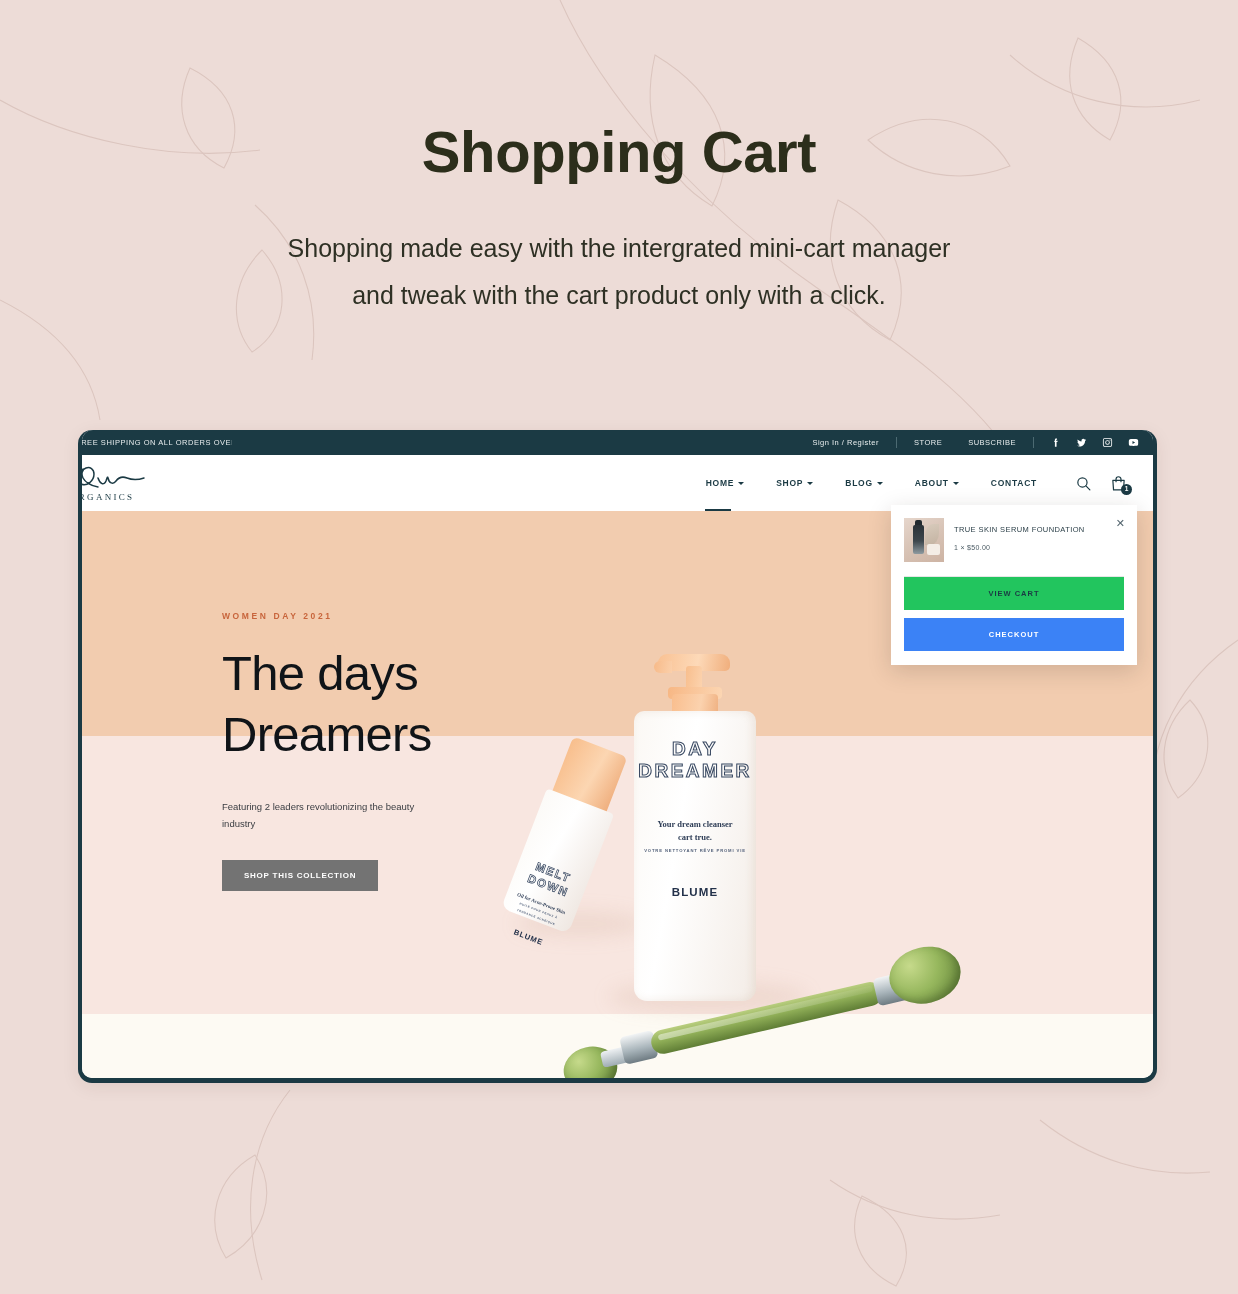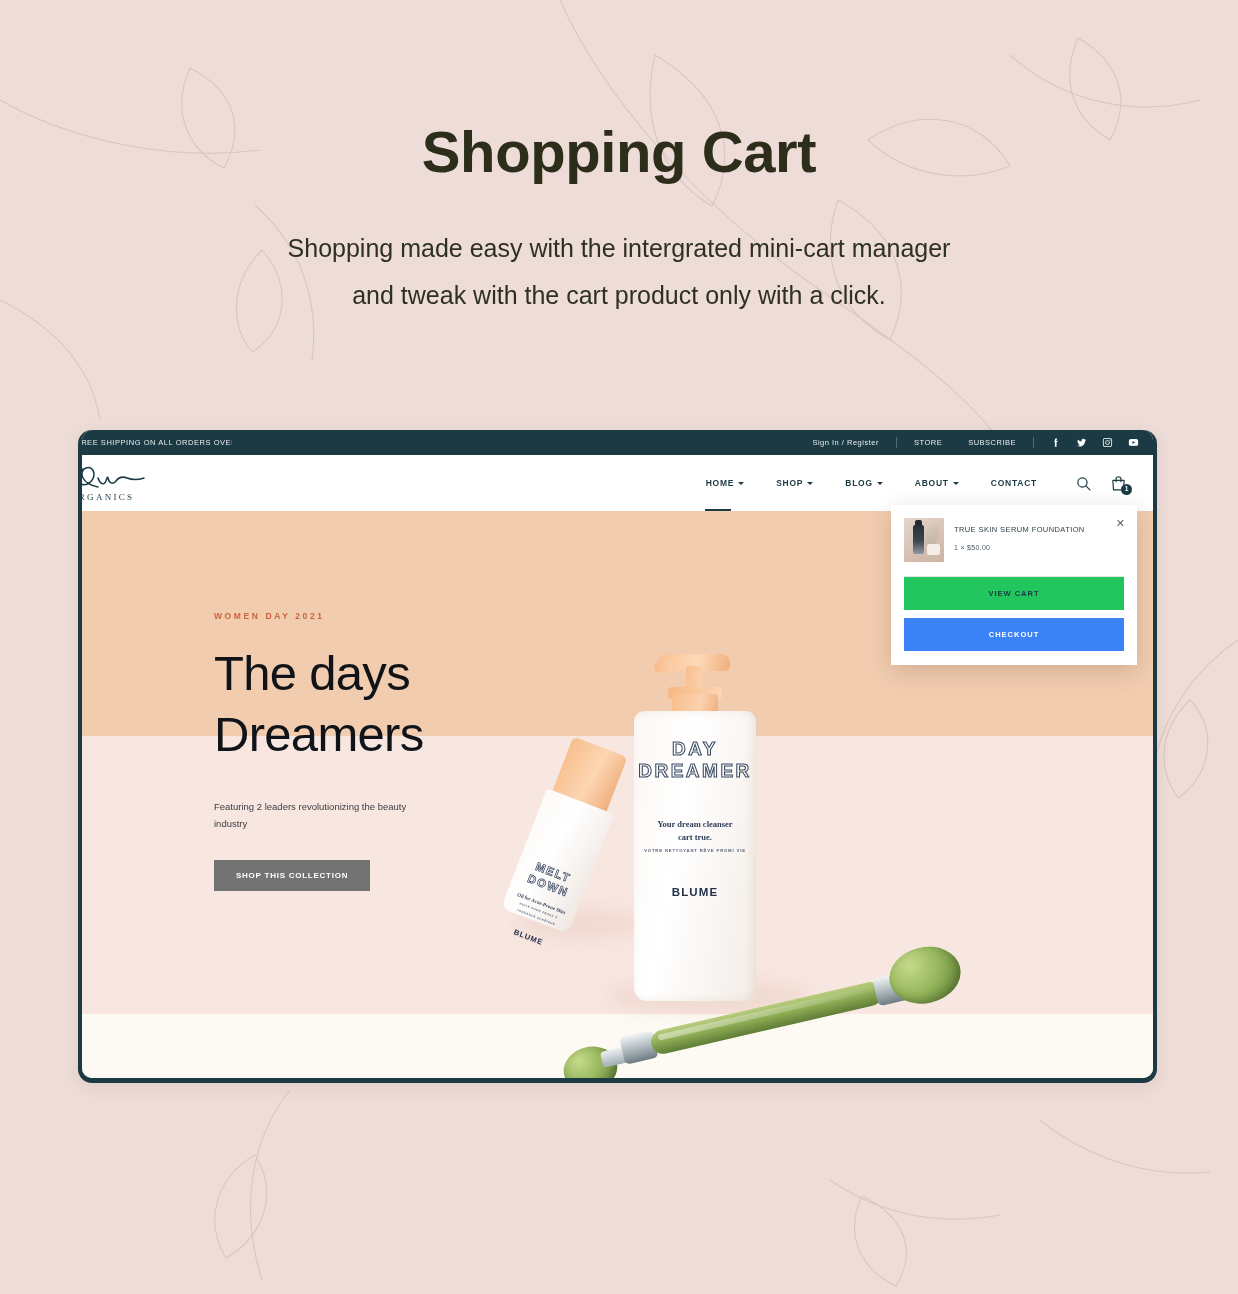--- a/index.html
+++ b/index.html
@@ -200,21 +200,21 @@
     position: relative;
     height: 572px;
     overflow: hidden;
   }
   .band-peach { position: absolute; left: 0; right: 0; top: 0; height: 225px; background: #F2CCAF; }
   .band-pink  { position: absolute; left: 0; right: 0; top: 225px; height: 278px; background: #F8E6E0; }
   .band-cream { position: absolute; left: 0; right: 0; top: 503px; bottom: 0; background: #FDFAF3; }
 
   .hero-copy {
     position: absolute;
-    left: 132px;
+    left: 140px;
     top: 100px;
     width: 300px;
     z-index: 4;
   }
   .hero-eyebrow {
     font-size: 8.5px;
     font-weight: 600;
     letter-spacing: 2.6px;
     color: #C8653C;
     margin-bottom: 22px;

